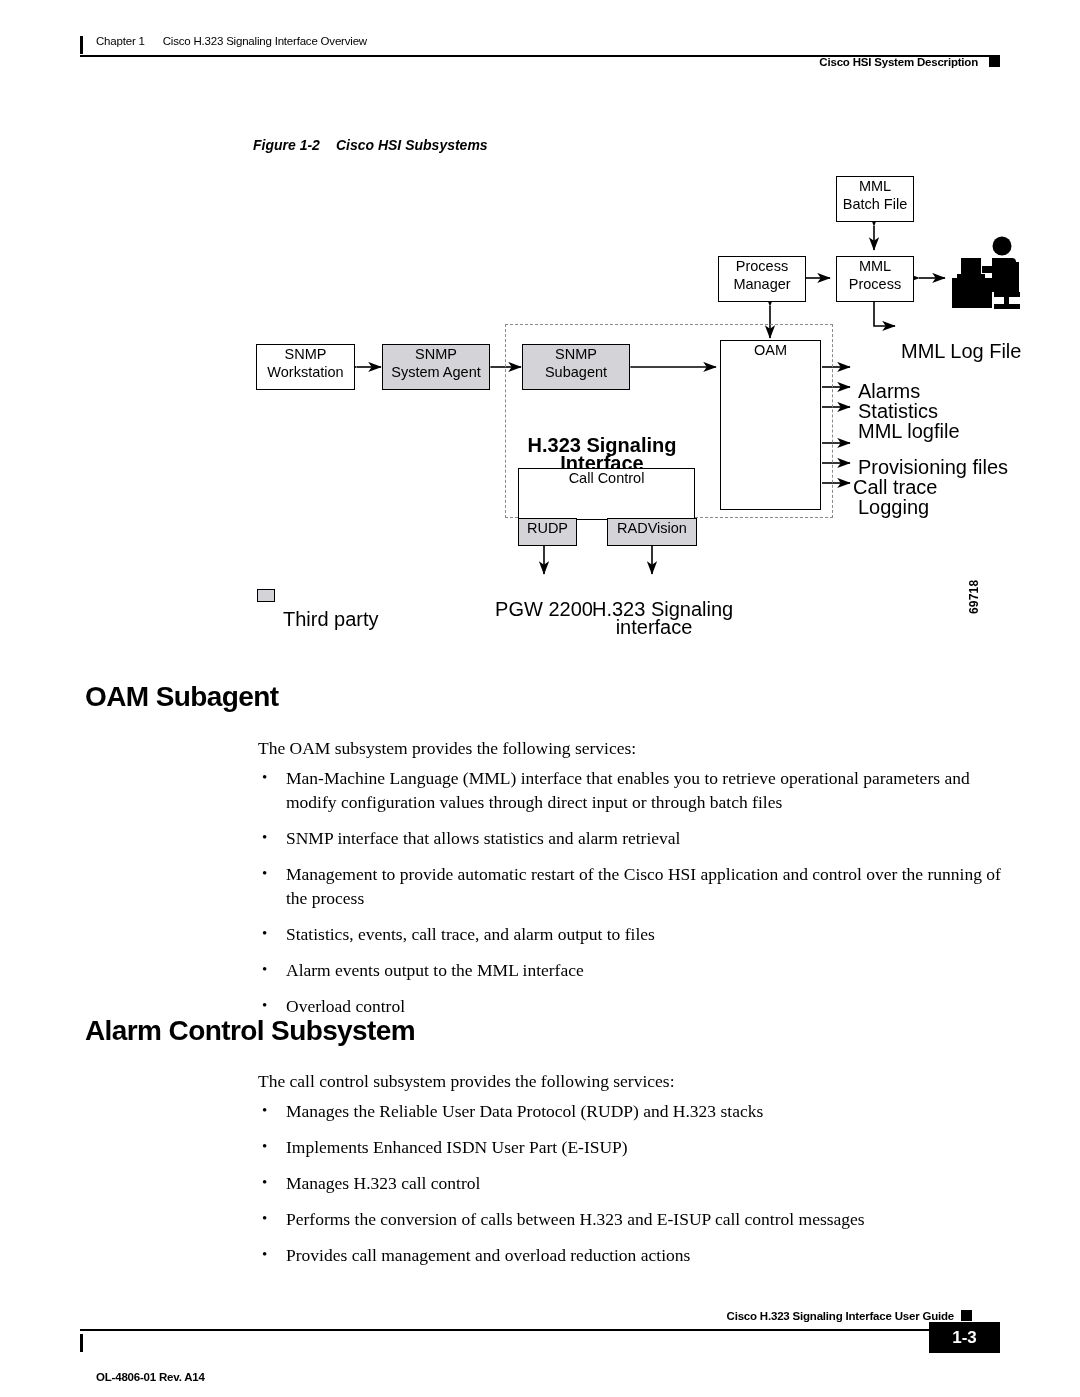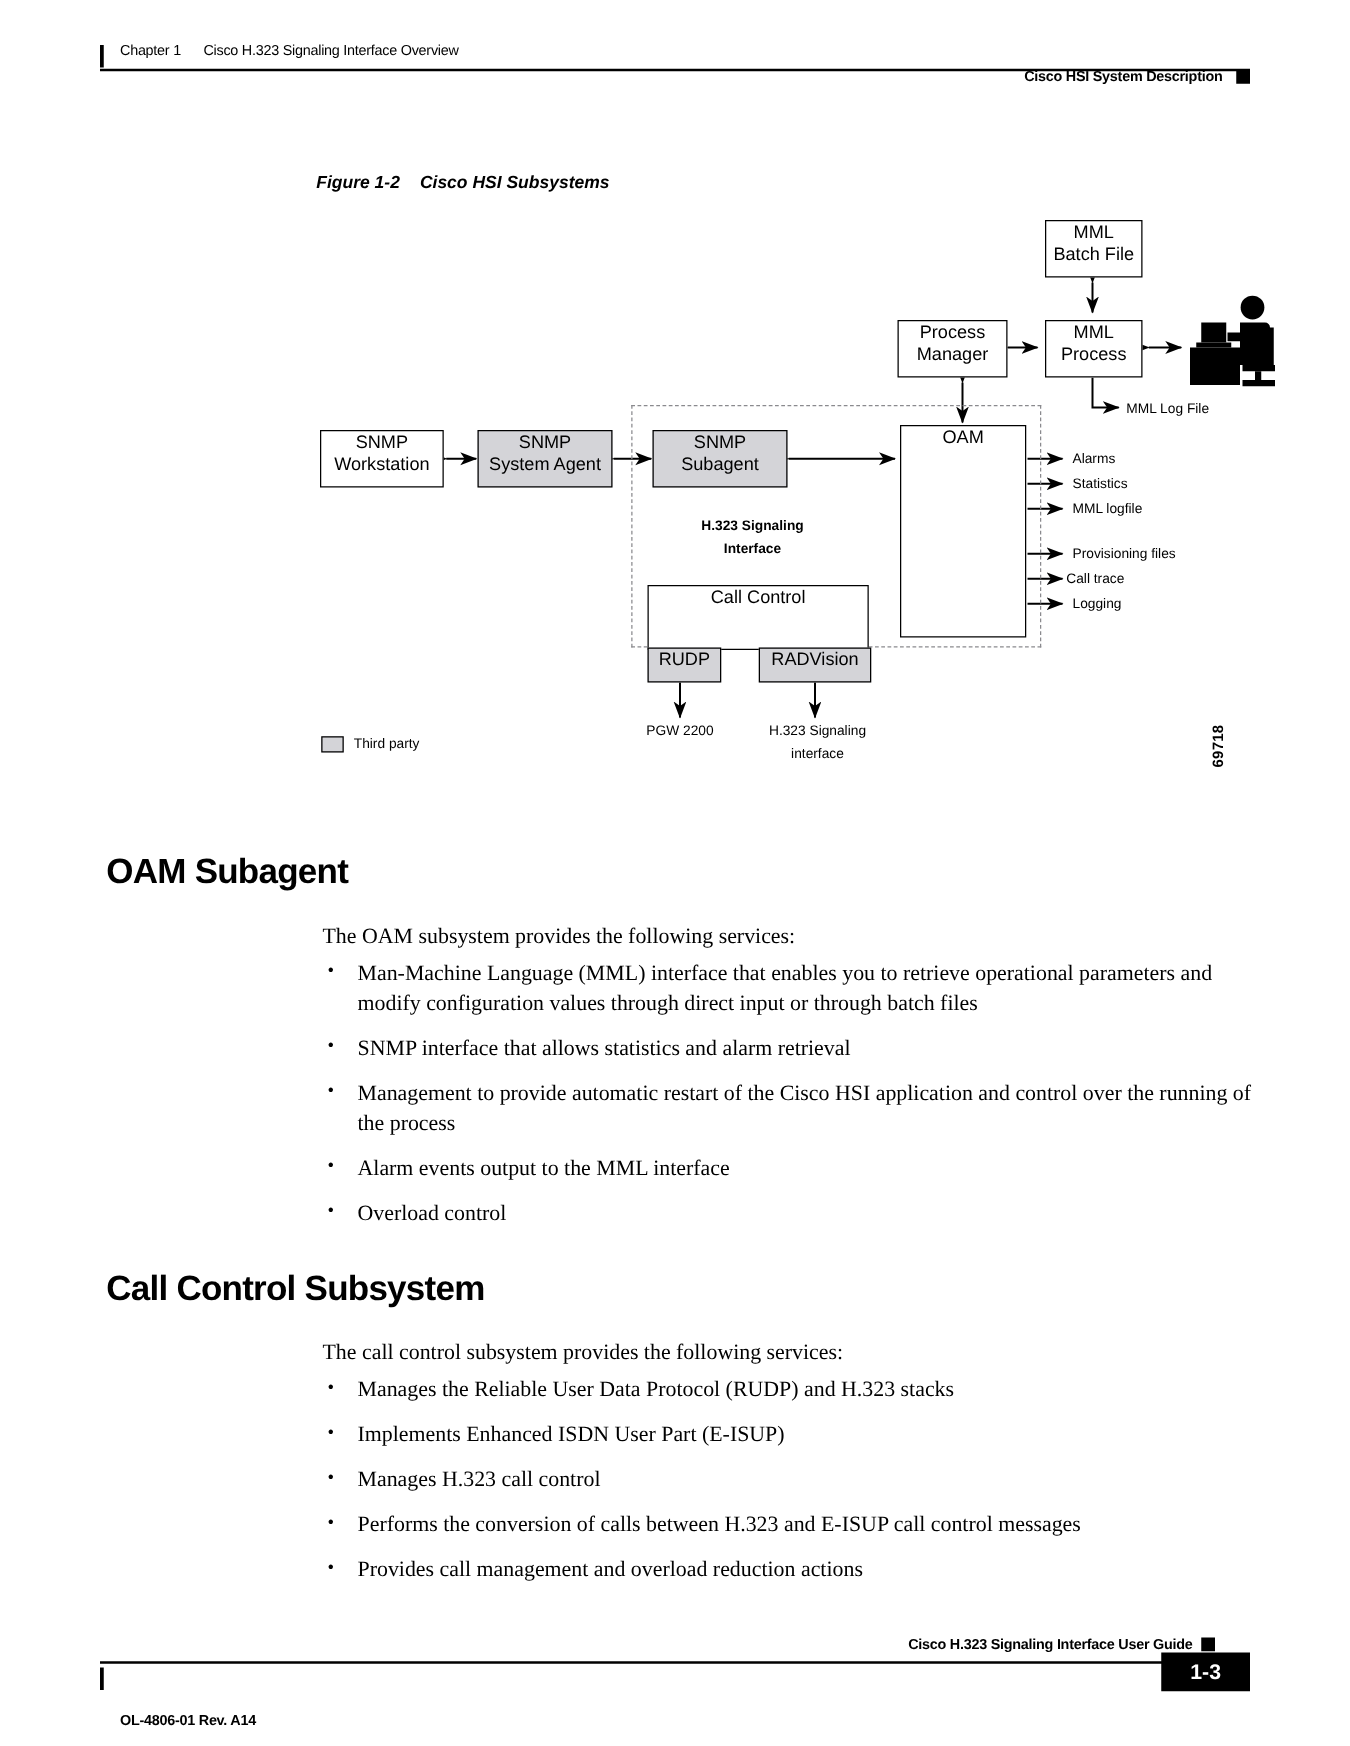--- a/index.html
+++ b/index.html
@@ -91,24 +91,25 @@
     left: 0px;
     top: 0px;
     width: 1080px;
     height: 640px;
   }
   #figure svg { display: block; }
 
   .fig-label {
     position: absolute;
     font-family: "Liberation Sans", "DejaVu Sans", sans-serif;
-    font-size: 11px;
+    font-size: 20px;
     line-height: 18px;
     color: #000;
     white-space: nowrap;
+    margin-top: 24px;
   }
   .fig-label.bold { font-weight: bold; }
   .fig-label.center { text-align: center; }
 
   .fig-box {
     position: absolute;
     box-sizing: border-box;
     border: 1.3px solid #000;
     background: #ffffff;
     font-family: "Liberation Sans", "DejaVu Sans", sans-serif;
@@ -403,25 +404,26 @@
 
   <div class="fig-id" style="left:967px; top:614px;">69718</div>
 </div>
 
 <div class="section-heading" style="left:85px; top:681px;">OAM Subagent</div>
 <div class="body-intro" style="top:737px;">The OAM subsystem provides the following services:</div>
 <div class="bullet-list" style="top:766px;">
   <div class="bullet-item">Man-Machine Language (MML) interface that enables you to retrieve operational parameters and modify configuration values through direct input or through batch files</div>
   <div class="bullet-item">SNMP interface that allows statistics and alarm retrieval</div>
   <div class="bullet-item">Management to provide automatic restart of the Cisco HSI application and control over the running of the process</div>
+  <div class="bullet-item">Statistics, events, call trace, and alarm output to files</div>
   <div class="bullet-item">Alarm events output to the MML interface</div>
   <div class="bullet-item">Overload control</div>
 </div>
 
-<div class="section-heading" style="left:85px; top:1015px;">Call Control Subsystem</div>
+<div class="section-heading" style="left:85px; top:1015px;">Alarm Control Subsystem</div>
 <div class="body-intro" style="top:1070px;">The call control subsystem provides the following services:</div>
 <div class="bullet-list" style="top:1099px;">
   <div class="bullet-item">Manages the Reliable User Data Protocol (RUDP) and H.323 stacks</div>
   <div class="bullet-item">Implements Enhanced ISDN User Part (E-ISUP)</div>
   <div class="bullet-item">Manages H.323 call control</div>
   <div class="bullet-item">Performs the conversion of calls between H.323 and E-ISUP call control messages</div>
   <div class="bullet-item">Provides call management and overload reduction actions</div>
 </div>
 
 <div id="page-footer">

